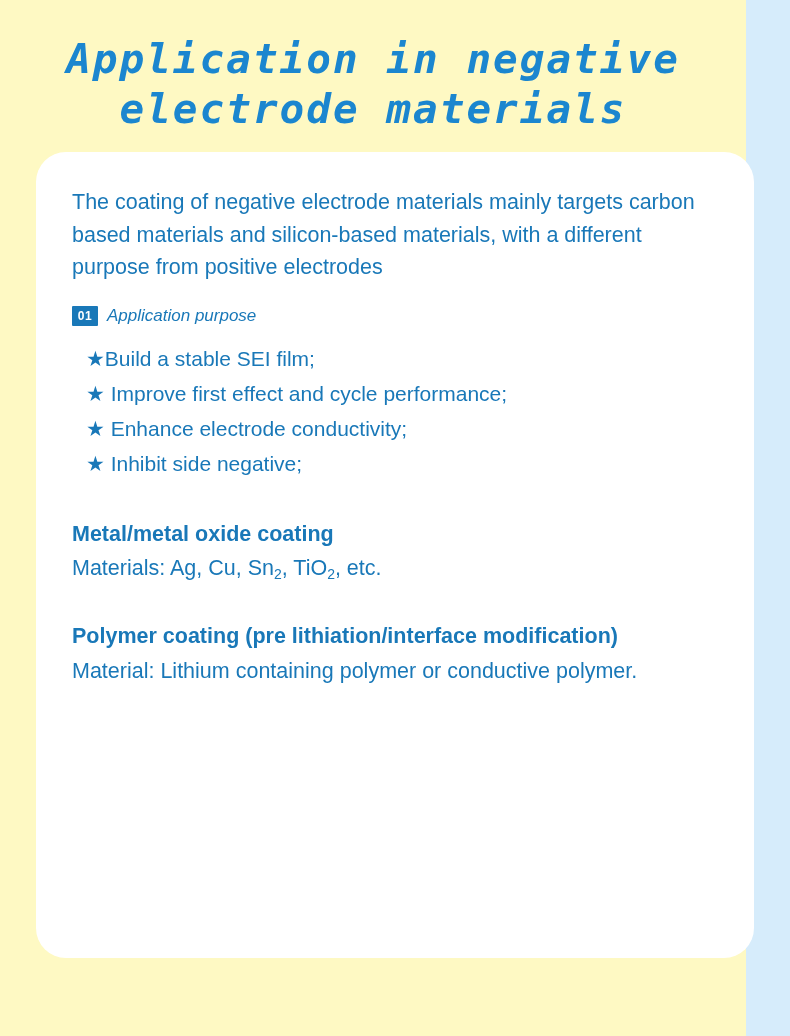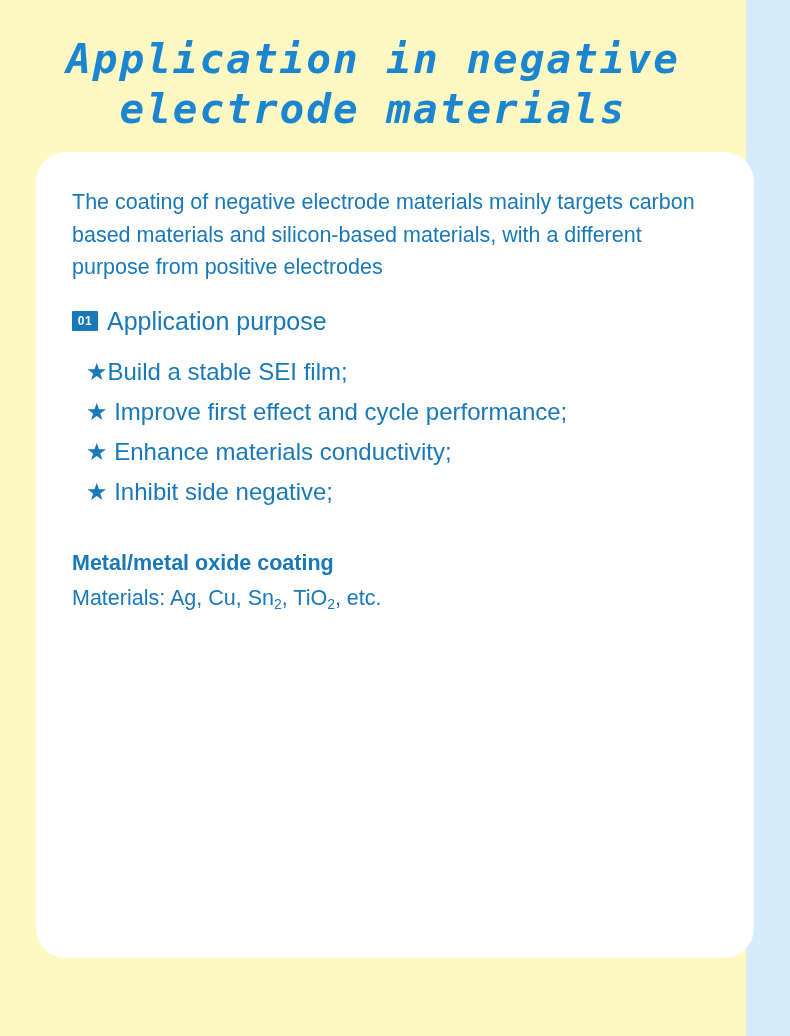--- a/index.html
+++ b/index.html
@@ -68,31 +68,32 @@
     font-size: 12px;
     font-weight: bold;
     display: flex;
     align-items: center;
     justify-content: center;
     flex: 0 0 auto;
     letter-spacing: 0.5px;
   }
   .section-title {
     color: #1978b8;
-    font-size: 25px;
+    font-size: 17px;
     line-height: 1.2;
+    font-style: italic;
   }
   .bullets {
     margin: 0 0 10px 0;
     padding: 0;
     list-style: none;
   }
   .bullets li {
     color: #1978b8;
-    font-size: 24px;
+    font-size: 21px;
     line-height: 1.66;
     padding-left: 14px;
     white-space: pre;
   }
   .block {
     margin: 0 0 6px 0;
   }
   .block-strong {
     color: #1978b8;
     font-size: 21.5px;
@@ -133,26 +134,30 @@
     <p class="intro">The coating of negative electrode materials mainly targets carbon based materials and silicon-based materials, with a different purpose from positive electrodes</p>
 
     <div class="section-head">
       <span class="num-badge">01</span>
       <span class="section-title">Application purpose</span>
     </div>
 
     <ul class="bullets">
       <li>★Build a stable SEI film;</li>
       <li>★ Improve first effect and cycle performance;</li>
-      <li>★ Enhance materials conductivity;</li>
+      <li>★ Enhance electrode conductivity;</li>
       <li>★ Inhibit side negative;</li>
     </ul>
 
 
 
     <div class="block gap-top">
       <p class="block-strong">Metal/metal oxide coating</p>
       <p class="block-normal"><span>Materials: Ag, Cu, Sn</span><sub>2</sub><span>, TiO</span><sub>2</sub><span>, etc.</span></p>
     </div>
 
+    <div class="block gap-top">
+      <p class="block-strong">Polymer coating (pre lithiation/interface modification)</p>
+      <p class="block-normal">Material: Lithium containing polymer or conductive polymer.</p>
+    </div>
 
   </div>
 </div>
 
 </body></html>

